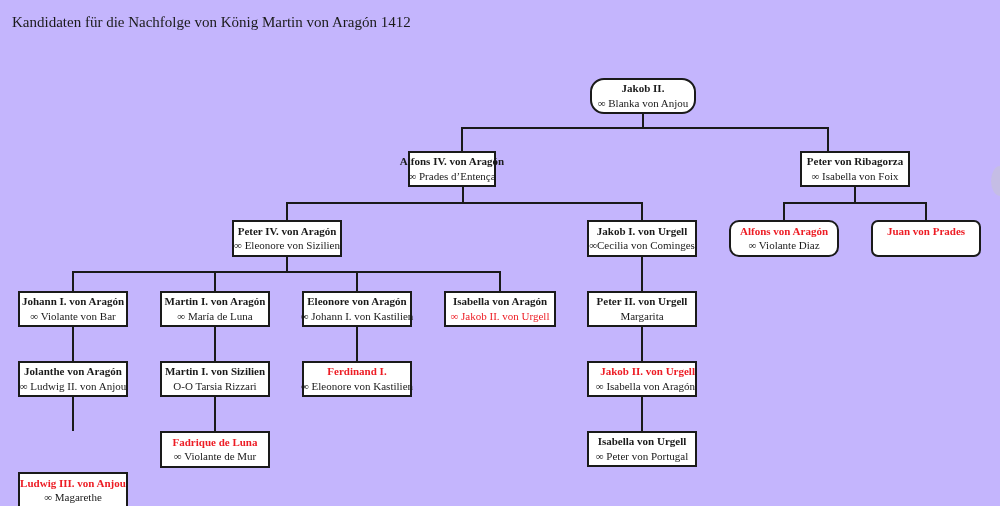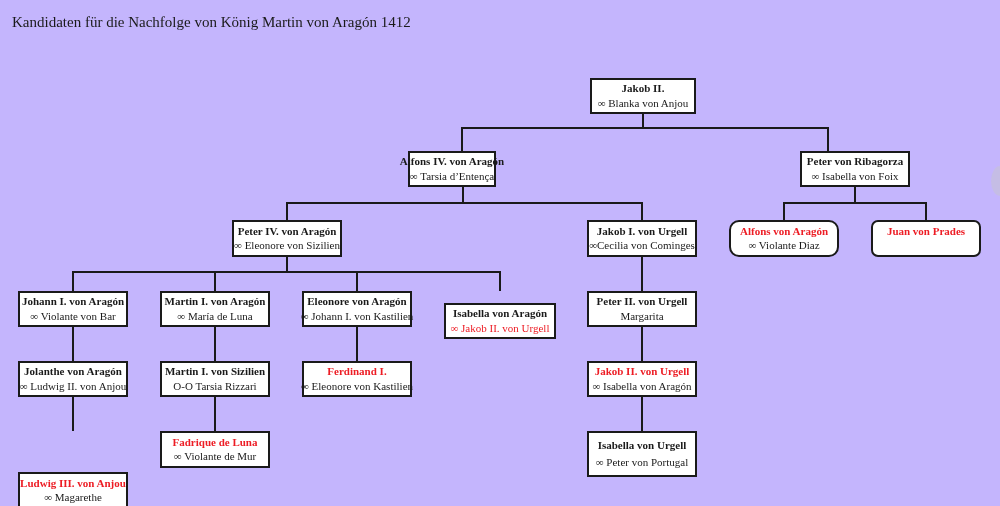--- a/index.html
+++ b/index.html
@@ -30,27 +30,27 @@
     position:absolute;left:991px;top:166px;width:18px;height:30px;
     border-radius:50%;background:#c8c8c8;opacity:.45;
   }
 </style>
 </head>
 <body>
 
 <div id="canvas">
   <div id="title">Kandidaten für die Nachfolge von König Martin von Aragón 1412</div>
   <div id="tree">
-      <div class="person" style="left: 590px; top: 78px; width: 106px; height: 36px;">
+      <div class="person" style="left: 590px; top: 78px; width: 106px; height: 36px; border-radius: 14px;">
         <span class="name">Jakob II.</span>
         <span class="spouse">∞ Blanka von Anjou</span>
       </div>
       <div class="person" style="left: 408px; top: 151px; width: 88px; height: 36px;">
         <span class="name">Alfons IV. von Aragón</span>
-        <span class="spouse">∞ Tarsia d’Entença</span>
+        <span class="spouse">∞ Prades d’Entença</span>
       </div>
       <div class="person" style="left: 800px; top: 151px; width: 110px; height: 36px;">
         <span class="name">Peter von Ribagorza</span>
         <span class="spouse">∞ Isabella von Foix</span>
       </div>
       <div class="person" style="left: 232px; top: 220px; width: 110px; height: 37px;">
         <span class="name">Peter IV. von Aragón</span>
         <span class="spouse">∞ Eleonore von Sizilien</span>
       </div>
       <div class="person" style="left: 587px; top: 220px; width: 110px; height: 37px;">
@@ -70,53 +70,53 @@
         <span class="spouse">∞ Violante von Bar</span>
       </div>
       <div class="person" style="left: 160px; top: 291px; width: 110px; height: 36px;">
         <span class="name">Martin I. von Aragón</span>
         <span class="spouse">∞ María de Luna</span>
       </div>
       <div class="person" style="left: 302px; top: 291px; width: 110px; height: 36px;">
         <span class="name">Eleonore von Aragón</span>
         <span class="spouse">∞ Johann I. von Kastilien</span>
       </div>
-      <div class="person" style="left: 444px; top: 291px; width: 112px; height: 36px; margin-top: 12px;">
+      <div class="person" style="left: 444px; top: 291px; width: 112px; height: 36px;">
         <span class="name">Isabella von Aragón</span>
         <span class="spouse" style="color: rgb(237, 28, 36);">∞ Jakob II. von Urgell</span>
       </div>
       <div class="person" style="left: 587px; top: 291px; width: 110px; height: 36px;">
         <span class="name">Peter II. von Urgell</span>
         <span class="spouse">Margarita</span>
       </div>
       <div class="person" style="left: 18px; top: 361px; width: 110px; height: 36px;">
         <span class="name">Jolanthe von Aragón</span>
         <span class="spouse">∞ Ludwig II. von Anjou</span>
       </div>
       <div class="person" style="left: 160px; top: 361px; width: 110px; height: 36px;">
         <span class="name">Martin I. von Sizilien</span>
         <span class="spouse">O-O Tarsia Rizzari</span>
       </div>
       <div class="person" style="left: 302px; top: 361px; width: 110px; height: 36px;">
         <span class="name" style="color: rgb(237, 28, 36);">Ferdinand I.</span>
         <span class="spouse">∞ Eleonore von Kastilien</span>
       </div>
-      <div class="person" style="left: 587px; top: 361px; width: 110px; height: 36px;">
+      <div class="person" style="left: 587px; top: 361px; width: 110px; height: 36px; align-items: flex-end;">
         <span class="name" style="color: rgb(237, 28, 36);">Jakob II. von Urgell</span>
         <span class="spouse">∞ Isabella von Aragón</span>
       </div>
       <div class="person" style="left: 18px; top: 431px; width: 110px; height: 37px; margin-top: 41px;">
         <span class="name" style="color: rgb(237, 28, 36);">Ludwig III. von Anjou</span>
         <span class="spouse">∞ Magarethe</span>
       </div>
       <div class="person" style="left: 160px; top: 431px; width: 110px; height: 37px;">
         <span class="name" style="color: rgb(237, 28, 36);">Fadrique de Luna</span>
         <span class="spouse">∞ Violante de Mur</span>
       </div>
-      <div class="person" style="left: 587px; top: 431px; width: 110px; height: 46px;">
+      <div class="person" style="left: 587px; top: 431px; width: 110px; height: 36px;">
         <span class="name">Isabella von Urgell</span>
         <span class="spouse">∞ Peter von Portugal</span>
       </div>
       <div class="line" style="background: rgb(26, 26, 26); left: 642px; top: 114px; width: 2px; height: 15px;"></div>
       <div class="line" style="background: rgb(26, 26, 26); left: 462px; top: 127px; width: 367px; height: 2px;"></div>
       <div class="line" style="background: rgb(26, 26, 26); left: 461px; top: 127px; width: 2px; height: 24px;"></div>
       <div class="line" style="background: rgb(26, 26, 26); left: 827px; top: 127px; width: 2px; height: 24px;"></div>
       <div class="line" style="background: rgb(26, 26, 26); left: 462px; top: 187px; width: 2px; height: 17px;"></div>
       <div class="line" style="background: rgb(26, 26, 26); left: 286px; top: 202px; width: 357px; height: 2px;"></div>
       <div class="line" style="background: rgb(26, 26, 26); left: 286px; top: 202px; width: 2px; height: 18px;"></div>

